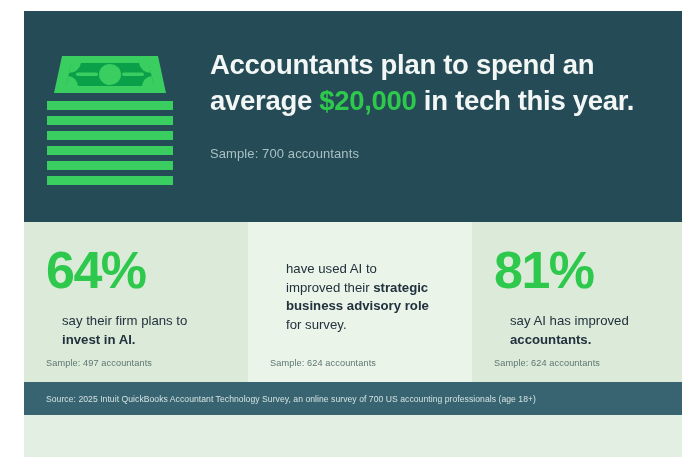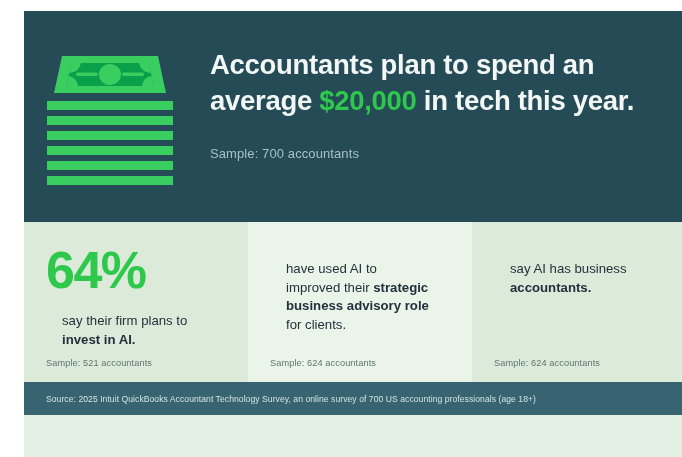--- a/index.html
+++ b/index.html
@@ -165,30 +165,31 @@
       <div class="hero-sample">Sample: 700 accountants</div>
     </div>
 
   </div>
 
   <div class="stats">
 
     <div class="stat-col tint-dark">
       <div class="stat-value">64%</div>
       <p class="stat-desc"><span>say their firm plans to </span><b>invest in AI.</b><span></span></p>
-      <div class="stat-sample">Sample: 521 accountants</div>
+      <div class="stat-sample">Sample: 497 accountants</div>
     </div>
 
     <div class="stat-col tint-light">
-      <p class="stat-desc"><span>have used AI to improved their </span><b>strategic business advisory role</b><span> for clients.</span></p>
+      <p class="stat-desc"><span>have used AI to improved their </span><b>strategic business advisory role</b><span> for survey.</span></p>
       <div class="stat-sample">Sample: 624 accountants</div>
     </div>
 
     <div class="stat-col tint-dark">
-      <p class="stat-desc"><span>say AI has business </span><b>accountants.</b><span></span></p>
+      <div class="stat-value">81%</div>
+      <p class="stat-desc"><span>say AI has improved </span><b>accountants.</b><span></span></p>
       <div class="stat-sample">Sample: 624 accountants</div>
     </div>
 
   </div>
 
   <div class="footer">
     <span class="footer-text">Source: 2025 Intuit QuickBooks Accountant Technology Survey, an online survey of 700 US accounting professionals (age 18+)</span>
   </div>
 
 </div>

